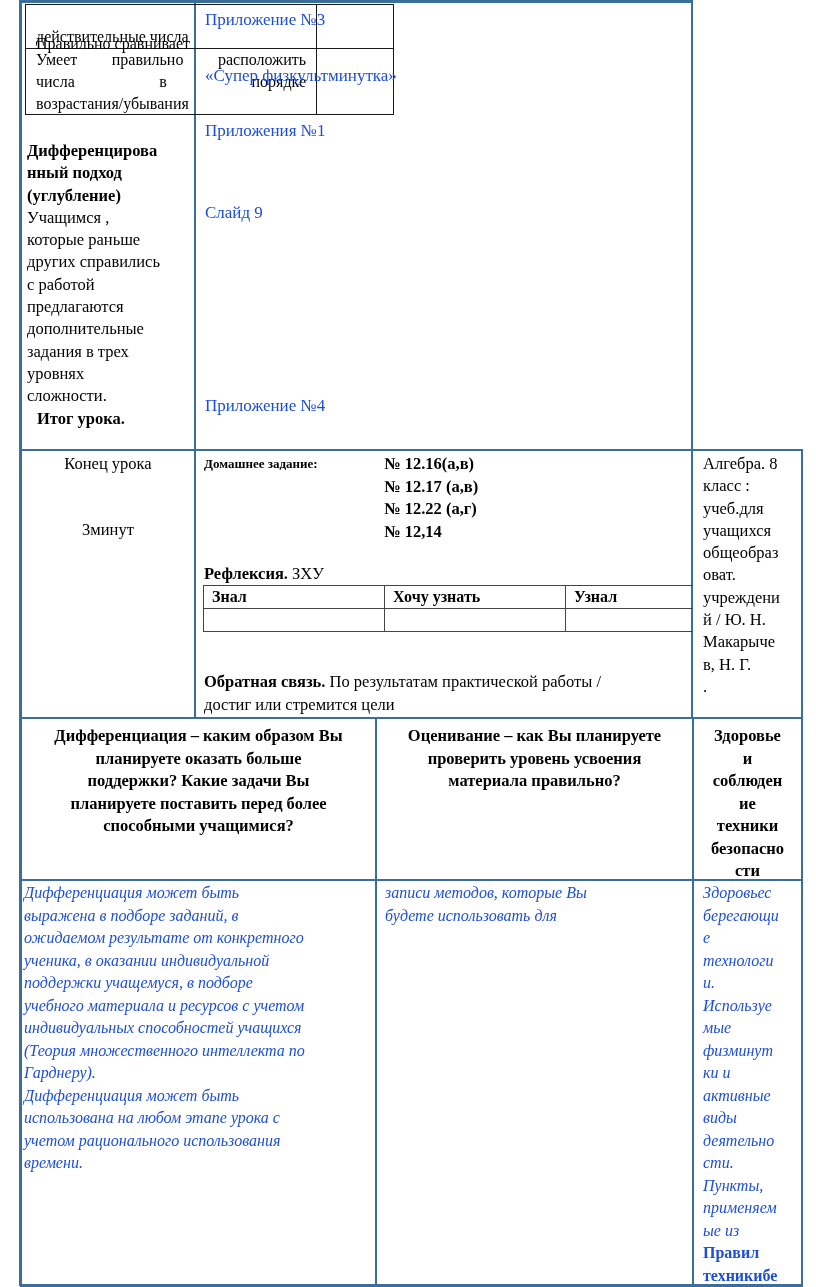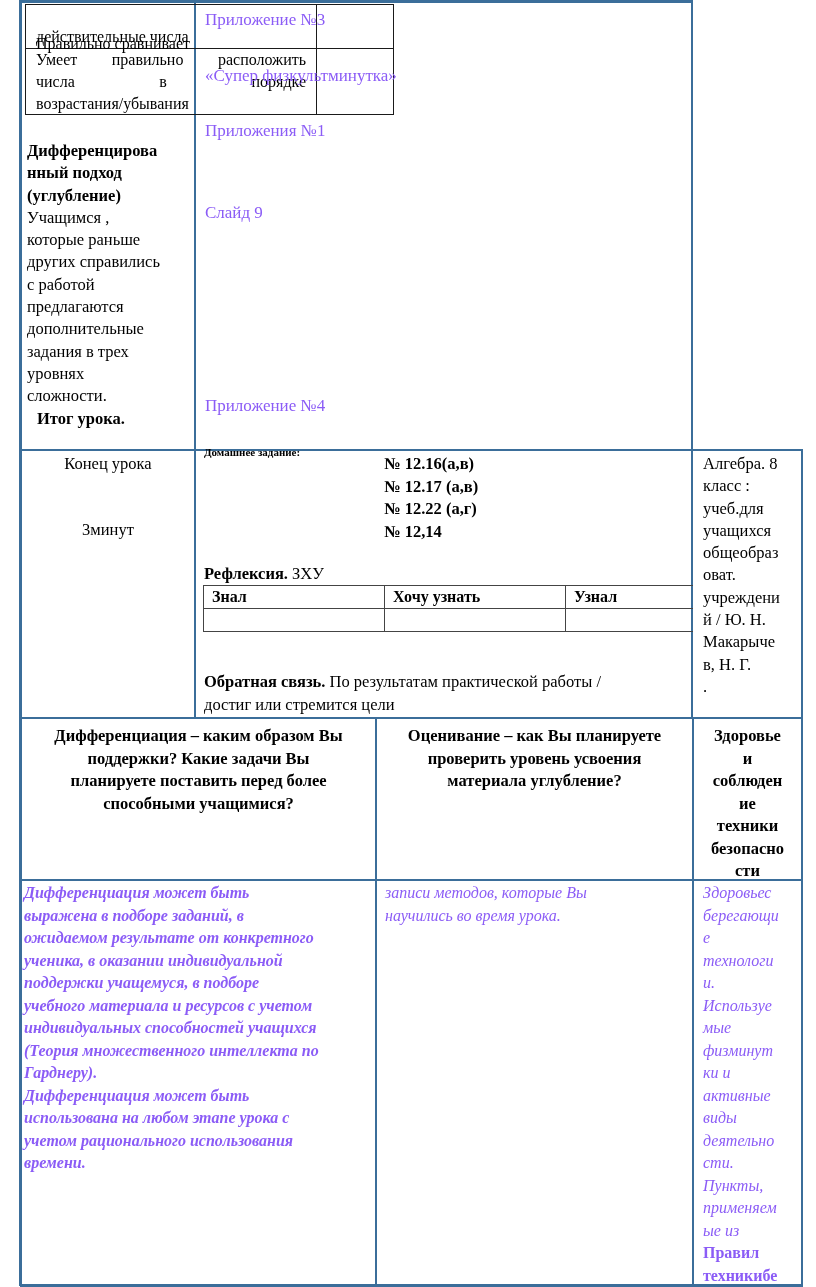--- a/index.html
+++ b/index.html
@@ -2,21 +2,21 @@
 <html><head>
   <meta charset="utf-8">
   <style>
     html, body { margin:0; padding:0; background:#ffffff; }
     body { width:816px; height:1287px; position:relative; overflow:hidden;
            font-family:"Liberation Serif", "DejaVu Serif", serif; color:#000; }
     .abs { position:absolute; }
     .bline { position:absolute; background:#3b6e9a; }
     .kline { position:absolute; background:#1a1a1a; }
     .t16 { font-size:16px; line-height:22.5px; }
-    .blue { color:#8b5cf6; }
+    .blue { color:#1d4ed8; }
     .b { font-weight:bold; }
     .i { font-style:italic; }
     .center { text-align:center; }
   </style>
 </head>
 <body>
 
 <div class="bline" style="left:20px;top:0;width:673px;height:3px;"></div>
 <div class="bline" style="left:19px;top:0;width:3px;height:1286px;"></div>
 <div class="bline" style="left:691px;top:0;width:2px;height:450px;"></div>
@@ -76,21 +76,21 @@
   <div>дополнительные</div>
   <div>задания  в трех</div>
   <div>уровнях</div>
   <div>сложности.</div>
   <div class="b" style="padding-left:10px;">Итог урока.</div>
 </div>
 
 <div class="abs t16 center" style="left:22px;top:453px;width:172px;font-size:16.5px;">Конец урока</div>
 <div class="abs t16 center" style="left:22px;top:519px;width:172px;font-size:16.5px;">3минут</div>
 
-<div class="abs t16 b" style="left:204px;top:441px;font-size:11px;">Домашнее задание:</div>
+<div class="abs t16 b" style="left:204px;top:453px;font-size:13px;">Домашнее задание:</div>
 <div class="abs b" style="left:384px;top:453px;font-size:16.5px;line-height:22.5px;">
   <div>№ 12.16(а,в)</div>
   <div>№ 12.17 (а,в)</div>
   <div>№ 12.22 (а,г)</div>
   <div>№ 12,14</div>
 </div>
 
 <div class="abs t16" style="left:204px;top:563px;font-size:16.5px;">
   <span class="b">Рефлексия.</span><span> ЗХУ</span>
 </div>
@@ -124,58 +124,59 @@
   <div>оват.</div>
   <div>учреждени</div>
   <div>й / Ю. Н.</div>
   <div>Макарыче</div>
   <div>в, Н. Г.</div>
   <div>.</div>
 </div>
 
 <div class="abs b center" style="left:22px;top:725px;width:353px;font-size:16.5px;line-height:22.5px;">
   <div>Дифференциация – каким образом Вы</div>
+  <div>планируете оказать больше</div>
   <div>поддержки? Какие задачи Вы</div>
   <div>планируете поставить перед более</div>
   <div>способными учащимися?</div>
 </div>
 <div class="abs b center" style="left:377px;top:725px;width:315px;font-size:16.5px;line-height:22.5px;">
   <div>Оценивание – как Вы планируете</div>
   <div>проверить уровень усвоения</div>
-  <div>материала углубление?</div>
+  <div>материала правильно?</div>
 </div>
 <div class="abs b center" style="left:694px;top:725px;width:107px;font-size:16.5px;line-height:22.5px;">
   <div>Здоровье</div>
   <div>и</div>
   <div>соблюден</div>
   <div>ие</div>
   <div>техники</div>
   <div>безопасно</div>
   <div>сти</div>
 </div>
 
-<div class="abs blue i b" style="left:24px;top:882px;width:350px;font-size:16px;line-height:22.5px;font-weight:bold;">
+<div class="abs blue i b" style="left:24px;top:882px;width:350px;font-size:16px;line-height:22.5px;font-weight:normal;">
   <div>Дифференциация может быть</div>
   <div>выражена в подборе заданий, в</div>
   <div>ожидаемом результате от конкретного</div>
   <div>ученика, в оказании индивидуальной</div>
   <div>поддержки учащемуся, в подборе</div>
   <div>учебного материала и ресурсов с учетом</div>
   <div>индивидуальных способностей учащихся</div>
   <div>(Теория множественного интеллекта по</div>
   <div>Гарднеру).</div>
   <div>Дифференциация может быть</div>
   <div>использована на любом этапе урока с</div>
   <div>учетом рационального использования</div>
   <div>времени.</div>
 </div>
 
 <div class="abs blue i" style="left:385px;top:882px;width:305px;font-size:16px;line-height:22.5px;">
   <div>записи методов, которые Вы</div>
-  <div>научились во время урока.</div>
+  <div>будете использовать для</div>
 </div>
 
 <div class="abs blue" style="left:703px;top:882px;width:98px;font-size:16px;line-height:22.5px;">
   <div class="i">Здоровьес</div>
   <div class="i">берегающи</div>
   <div class="i">е</div>
   <div class="i">технологи</div>
   <div class="i">и.</div>
   <div class="i">Используе</div>
   <div class="i">мые</div>

